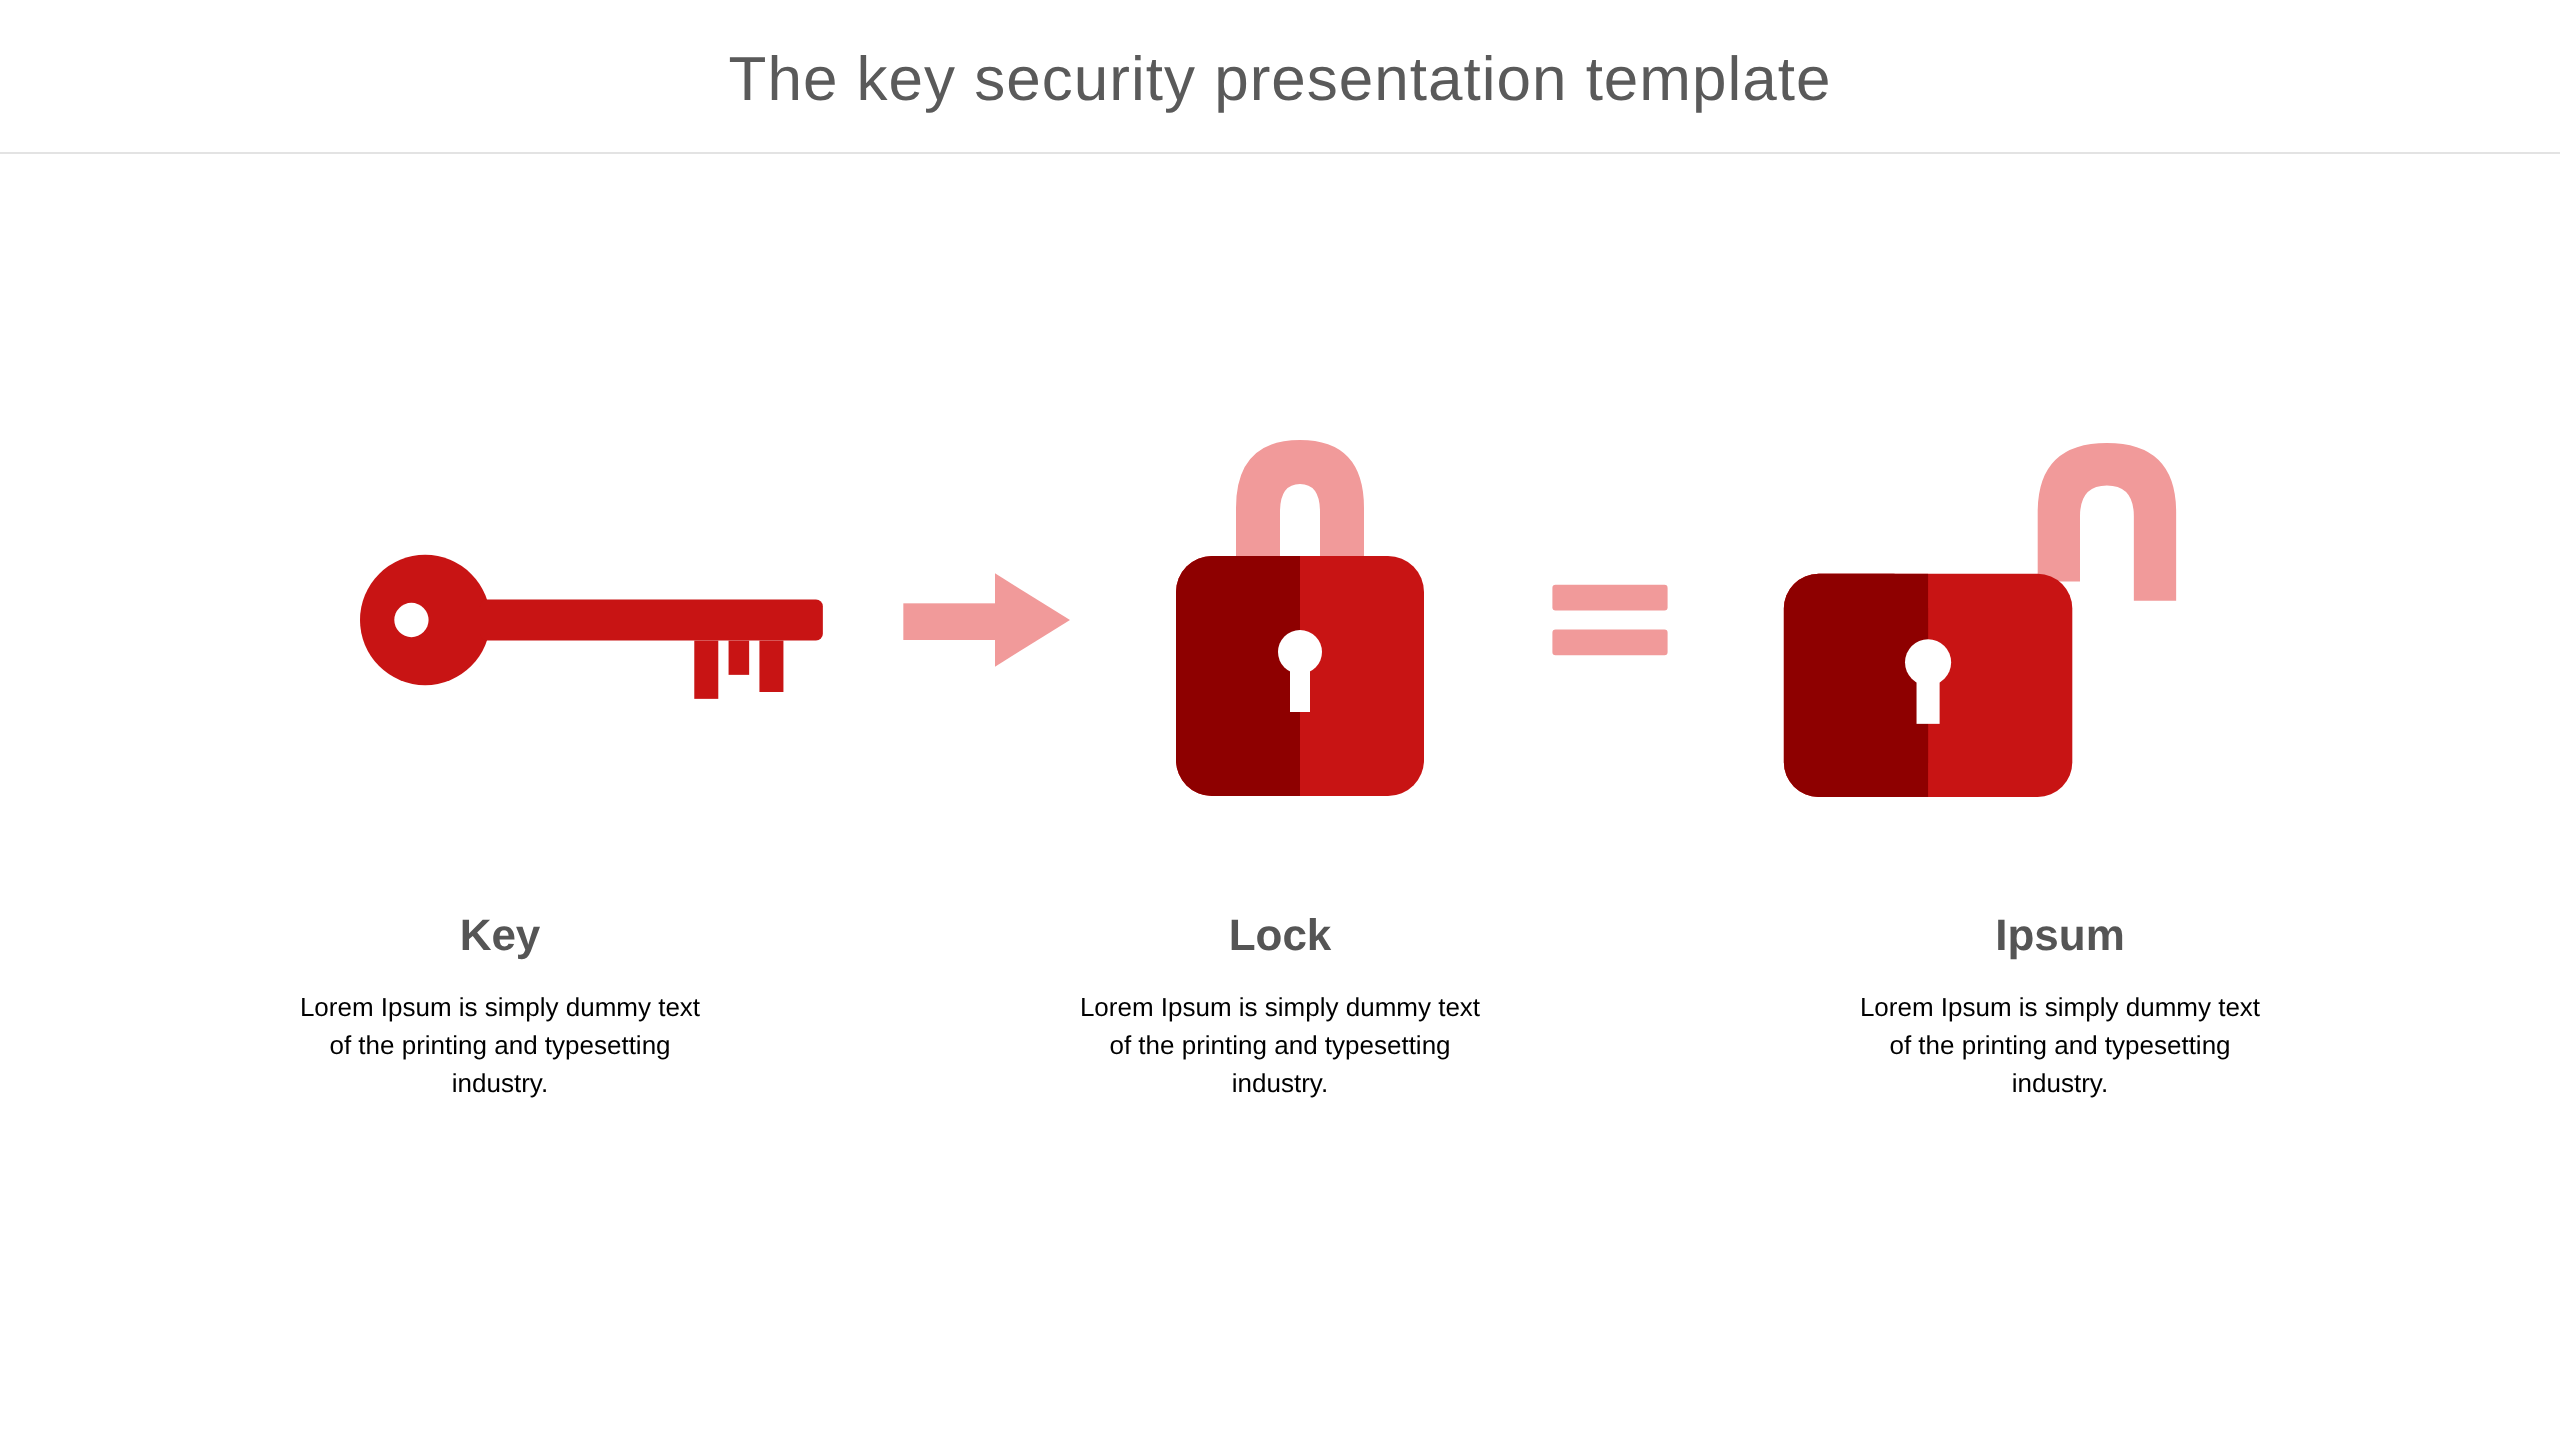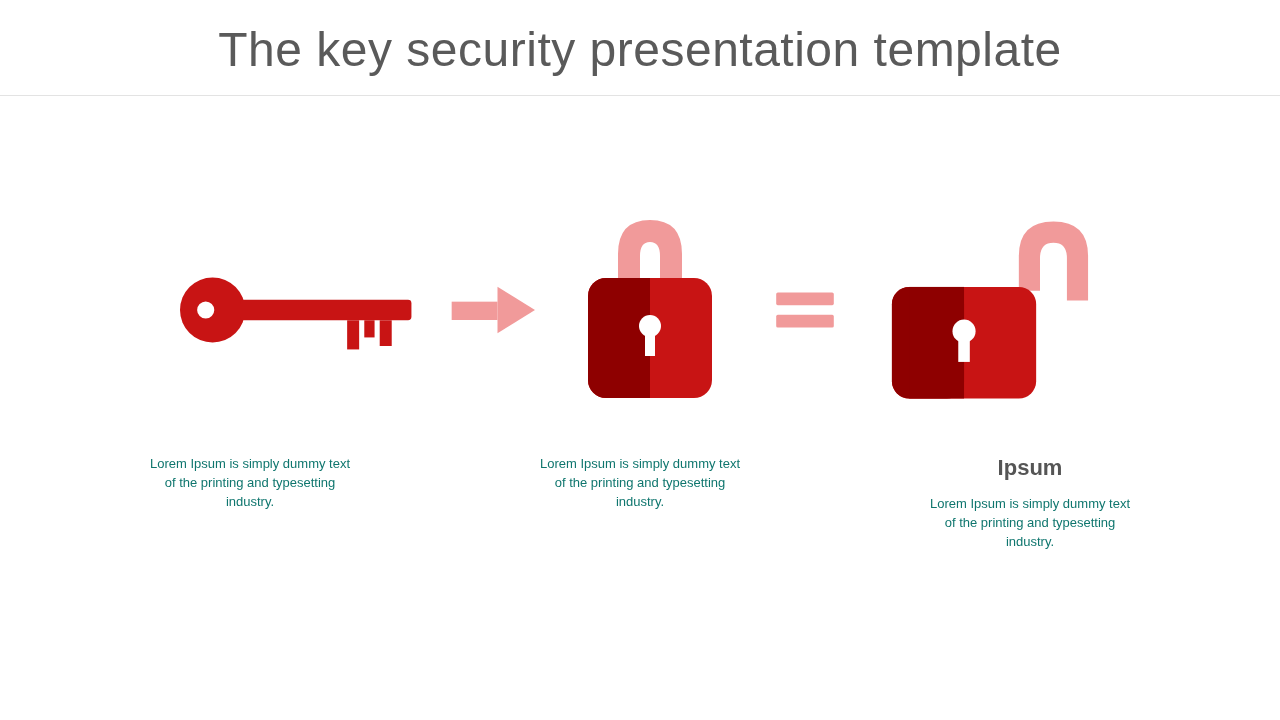--- a/index.html
+++ b/index.html
@@ -1,40 +1,40 @@
 <!DOCTYPE html>
 <html><head>
 <meta charset="utf-8">
 <style>
   * { box-sizing: border-box; margin: 0; padding: 0; }
   html, body { width: 1280px; height: 720px; font-family: "Segoe UI", Arial, sans-serif; background: #fff; color: #555; }
   .slide { width: 1280px; height: 720px; position: relative; }
   .title {
-    width: 100%; text-align: center; font-size: 48px; font-weight: 400;
+    width: 100%; text-align: center; font-size: 31px; font-weight: 400;
     color: #5a5a5a; padding: 22px 0 18px 0; letter-spacing: .5px;
   }
   .hr { width: 1280px; height: 1px; background: #e3e3e3; }
   .row {
     position: absolute; top: 180px; left: 0; width: 1280px; height: 260px;
     display: flex; align-items: center; justify-content: center;
   }
   .icon-slot { display: flex; align-items: center; justify-content: center; }
   .key-slot   { width: 280px; }
   .lock-slot  { width: 200px; }
   .open-slot  { width: 260px; }
   .connector  { width: 110px; display:flex; align-items:center; justify-content:center; }
 
   .captions {
     position: absolute; top: 455px; left: 0; width: 1280px;
     display: flex; justify-content: center;
   }
   .cap { width: 240px; text-align: center; }
   .cap + .gap { width: 150px; }
   .cap h3 { font-size: 22px; font-weight: 600; color: #555; margin-bottom: 14px; }
-  .cap p  { font-size: 13px; line-height: 1.45; color: #0f766e; padding: 0 18px; }
+  .cap p  { font-size: 13px; line-height: 1.45; color: #000000; padding: 0 18px; }
 
   
   svg .c-red   { fill: #c81414; }
   svg .c-dark  { fill: #8e0000; }
   svg .c-pink  { fill: #f19a9a; }
 </style>
 </head>
 <body>
 
 <div class="slide">
@@ -97,24 +97,26 @@
 
         <circle cx="103" cy="132" r="12" fill="#fff"></circle>
         <rect x="97" y="136" width="12" height="28" fill="#fff"></rect>
       </svg>
     </div>
 
   </div>
 
   <div class="captions">
     <div class="cap">
+      <h3 data-bind="items.0.label">Key</h3>
       <p data-bind="items.0.desc">Lorem Ipsum is simply dummy text of the printing and typesetting industry.</p>
     </div>
     <div class="gap"></div>
     <div class="cap">
+      <h3 data-bind="items.1.label">Lock</h3>
       <p data-bind="items.1.desc">Lorem Ipsum is simply dummy text of the printing and typesetting industry.</p>
     </div>
     <div class="gap"></div>
     <div class="cap">
       <h3 data-bind="items.2.label">Ipsum</h3>
       <p data-bind="items.2.desc">Lorem Ipsum is simply dummy text of the printing and typesetting industry.</p>
     </div>
   </div>
 
 </div>

